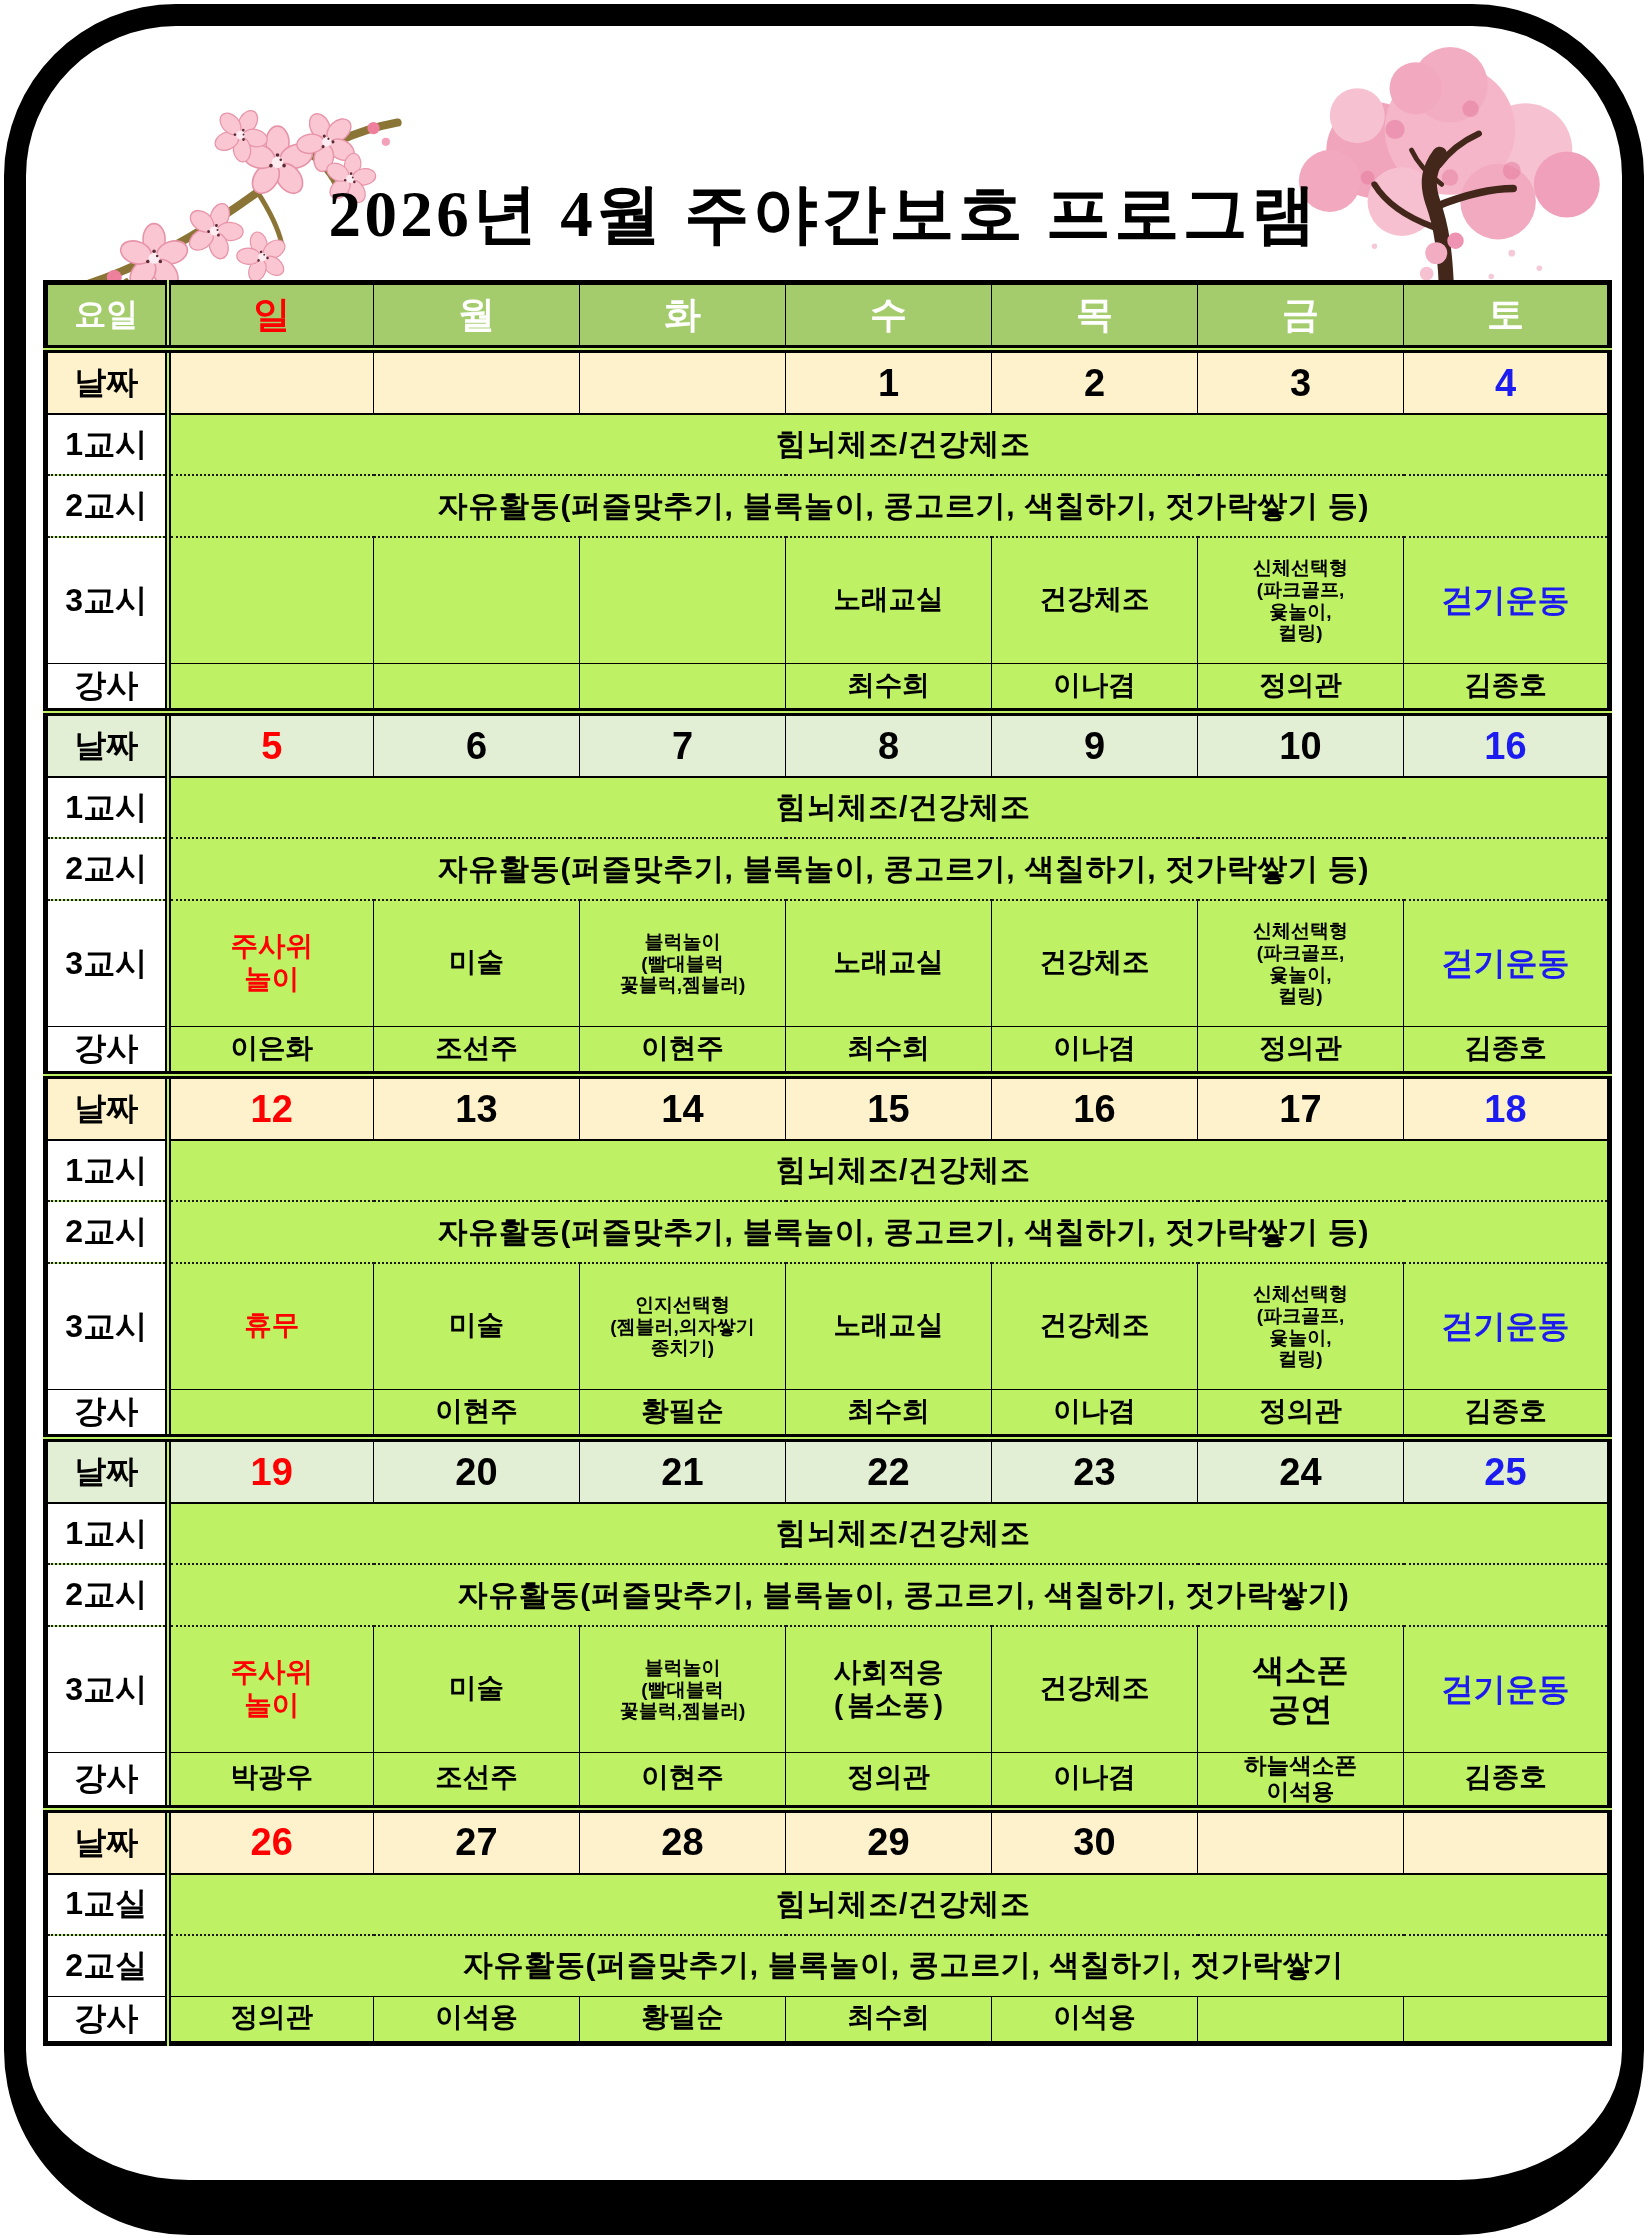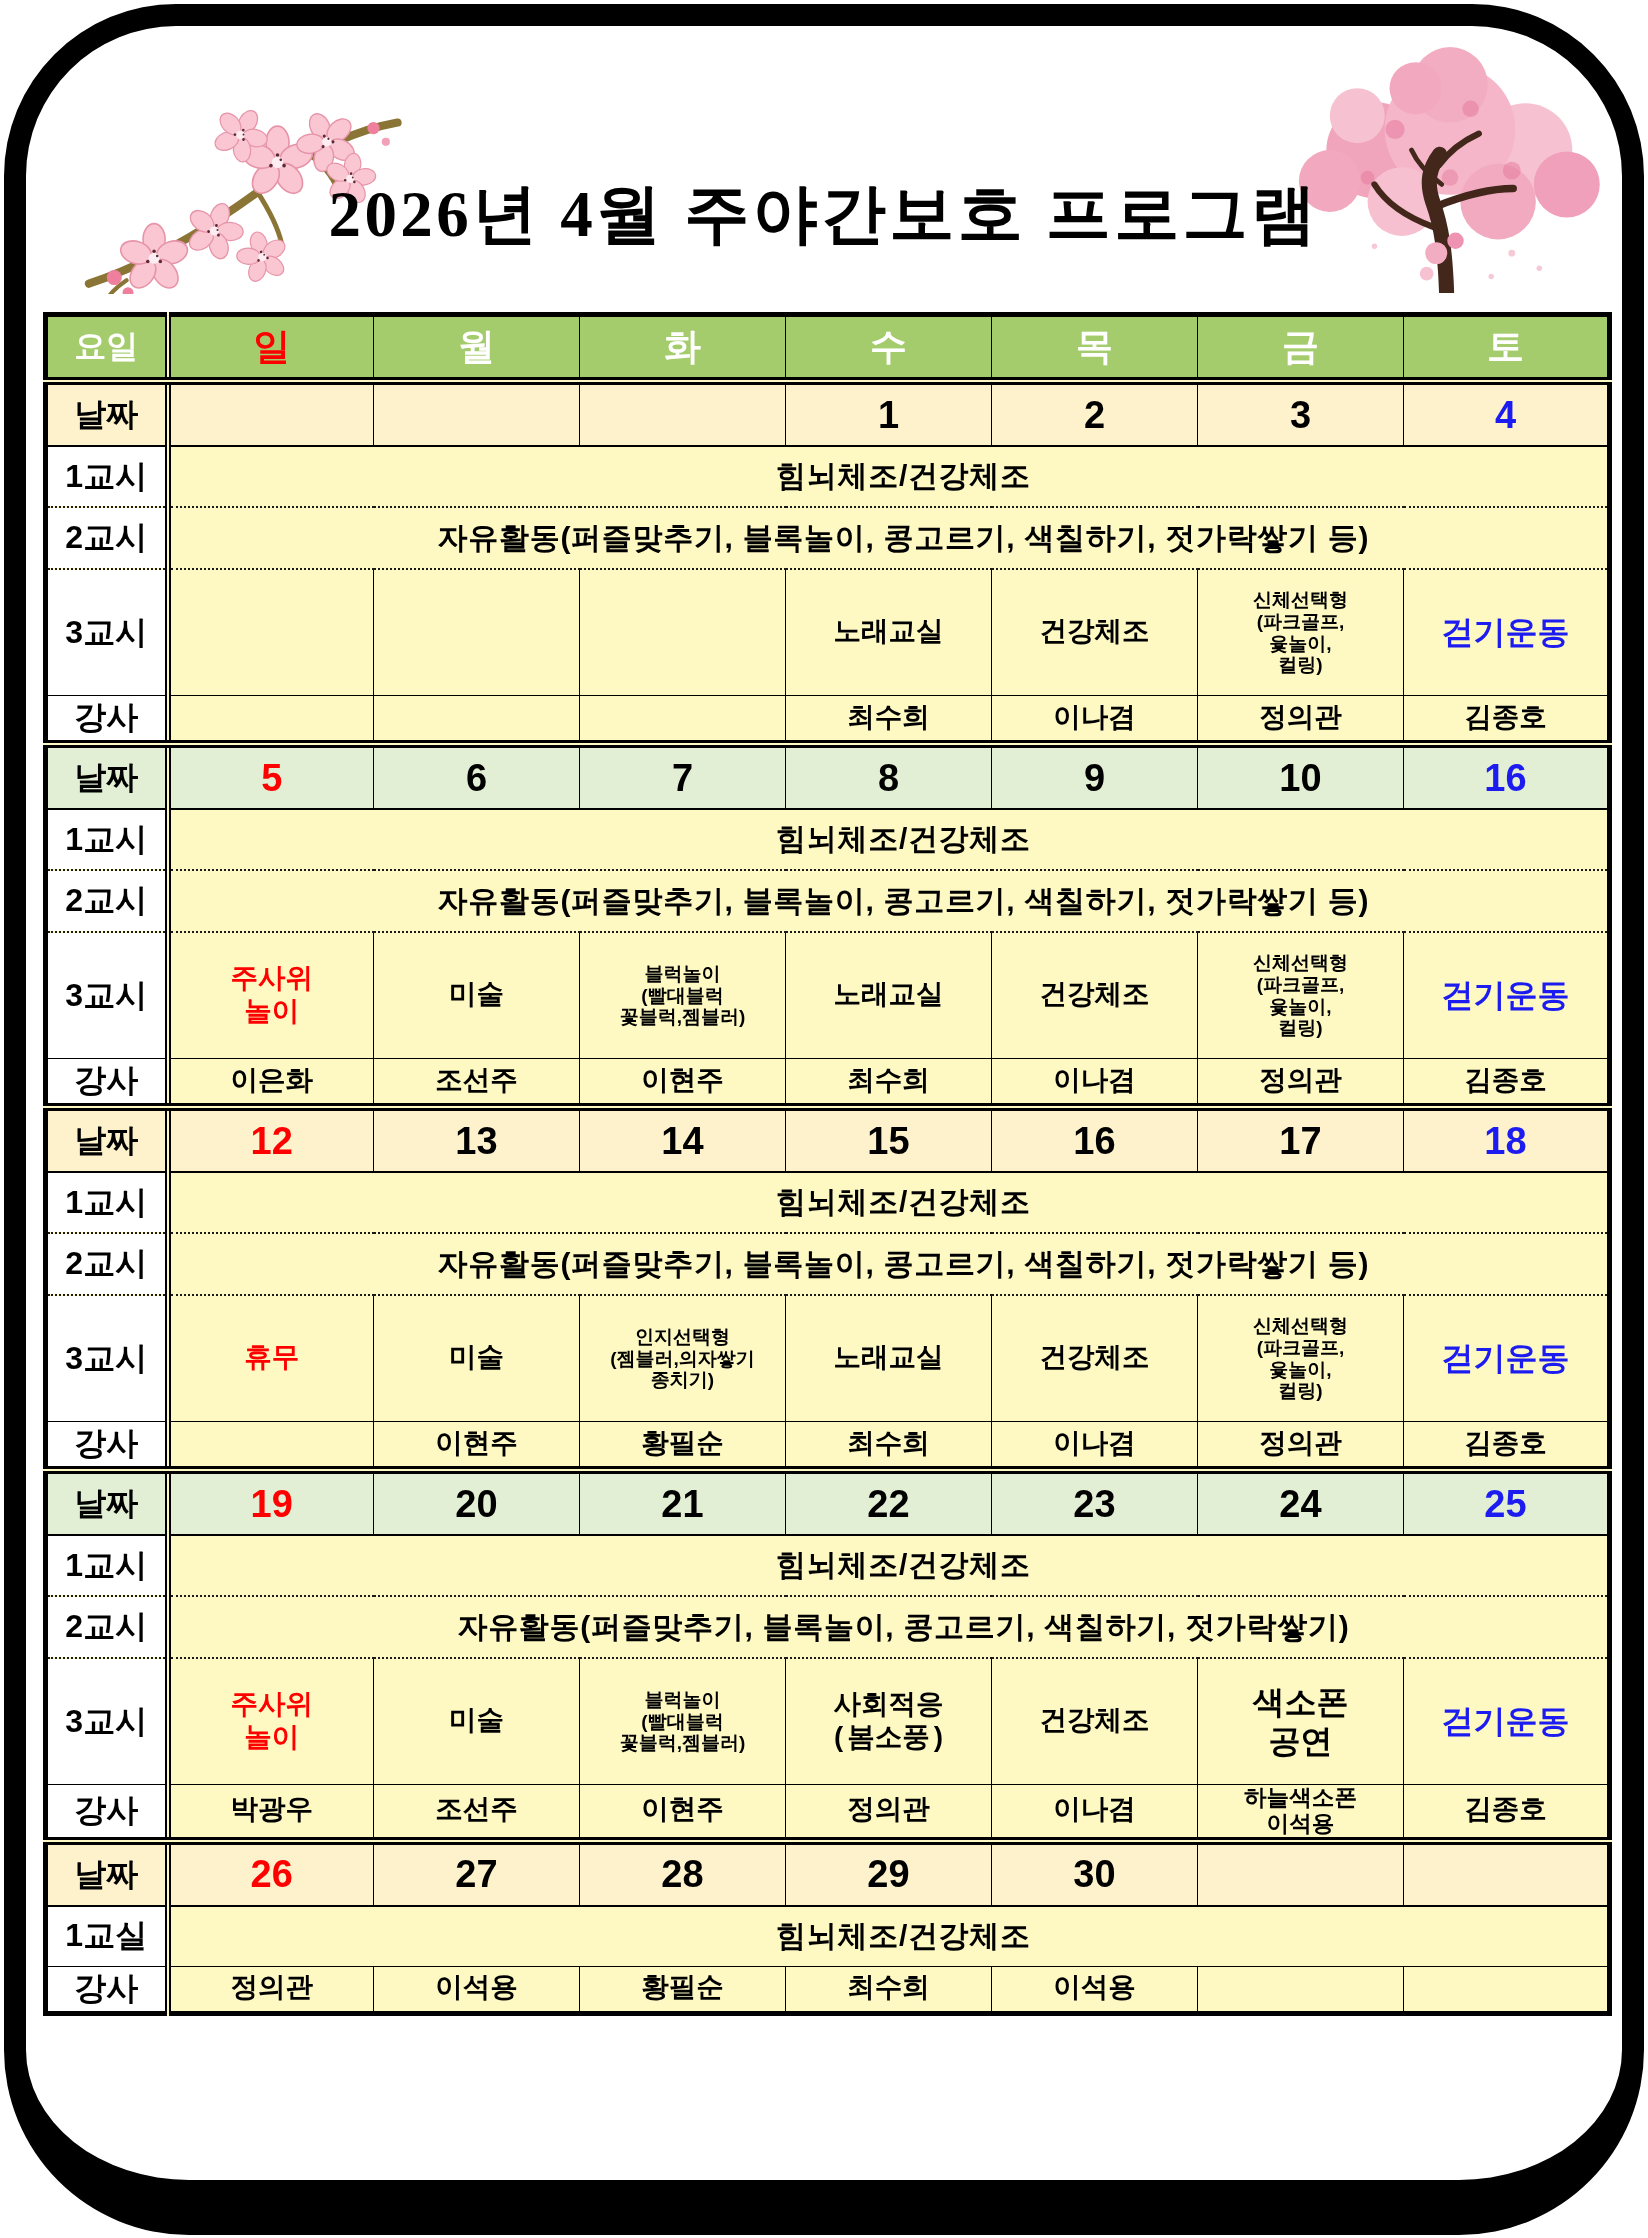--- a/index.html
+++ b/index.html
@@ -13,22 +13,22 @@
   }
   .title{
     position:absolute;left:0;right:0;top:170px;text-align:center;
     font-family:"Liberation Serif",serif;font-weight:700;font-size:65px;
     letter-spacing:3.4px;color:#000;z-index:2;
   }
   .branch{position:absolute;left:51px;top:54px;width:357px;height:240px;z-index:1;}
   .tree{position:absolute;right:40px;top:47px;width:316px;height:246px;z-index:1;}
 
   table.sched{
-    position:absolute;left:43px;top:312px;width:1563px;z-index:3;
-    border-collapse:collapse;table-layout:fixed;background:#fef9c3;
+    position:absolute;left:43px;top:280px;width:1563px;z-index:3;
+    border-collapse:collapse;table-layout:fixed;background:#bef264;
     border:5.5px solid #000;
   }
   .sched th,.sched td{
     border:1.4px solid #000;text-align:center;vertical-align:middle;
     font-weight:bold;color:#000;white-space:pre-line;overflow:hidden;padding:0 2.7px;
   }
   .sched col.lab{width:122px;}
   .sched col.day{width:206px;}
   thead th{
     background:#a4cc6c;color:#fff;font-size:37px;height:60px;
@@ -328,20 +328,24 @@
         <td>28</td>
         <td>29</td>
         <td>30</td>
         <td></td>
         <td></td>
       </tr>
       <tr class="r-p1">
         <th class="row-label">1교실</th>
         <td class="span-cell" colspan="7">힘뇌체조/건강체조</td>
       </tr>
+      <tr class="r-p2">
+        <th class="row-label">2교실</th>
+        <td class="span-cell" colspan="7">자유활동(퍼즐맞추기, 블록놀이, 콩고르기, 색칠하기, 젓가락쌓기</td>
+      </tr>
       <tr class="r-instructor">
         <th class="row-label">강사</th>
         <td class="sz-md">정의관</td>
         <td class="sz-md">이석용</td>
         <td class="sz-md">황필순</td>
         <td class="sz-md">최수희</td>
         <td class="sz-md">이석용</td>
         <td class="sz-md"></td>
         <td class="sz-md"></td>
       </tr>

